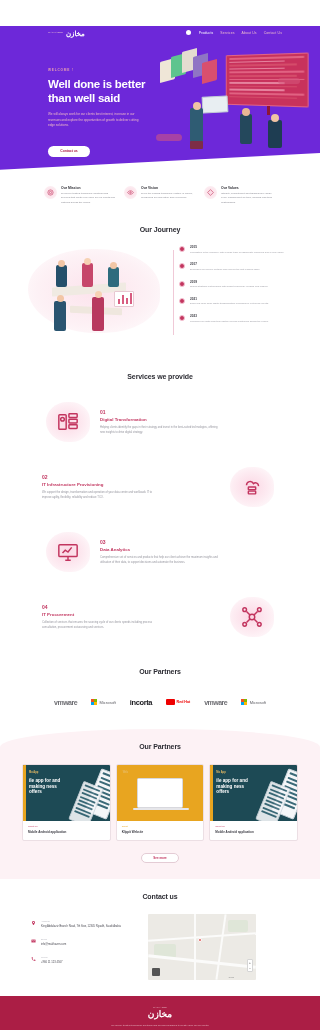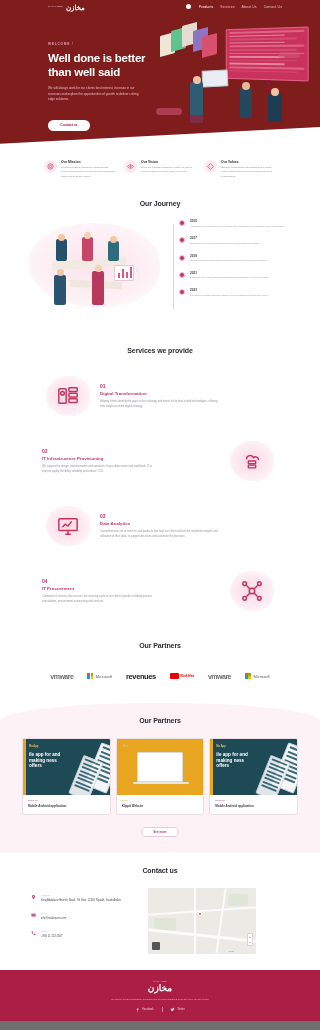--- a/index.html
+++ b/index.html
@@ -10,22 +10,23 @@
     font-family: "Liberation Sans", sans-serif;
     overflow: hidden;
   }
   .page { width: 320px; height: 1030px; position: relative; background: #fff; }
 
   
   .hero {
     position: relative;
     width: 320px;
     height: 152px;
-    background: #7f1d1d;
+    background: #6d28d9;
     overflow: hidden;
+    margin-top: 26px;
   }
   .hero-clip {
     position: absolute;
     left: 0; bottom: -1px;
     width: 320px; height: 26px;
     background: #ffffff;
     clip-path: polygon(0 100%, 0 64%, 100% 0, 100% 100%);
   }
   .nav {
     position: absolute;
@@ -565,21 +566,21 @@
       <div class="lg">
         <span class="ms-sq">
             <i></i>
             <i></i>
             <i></i>
             <i></i>
           </span>
         <span class="lg-ms">Microsoft</span>
       </div>
       <div class="lg">
-        <span class="lg-incorta">revenues</span>
+        <span class="lg-incorta">incorta</span>
       </div>
       <div class="lg lg-redhat">
         <span class="rh-box"></span>
         <span class="lg-rh-t">Red Hat</span>
       </div>
       <div class="lg">
         <span class="lg-vmware">vmware</span>
       </div>
       <div class="lg">
         <span class="ms-sq">

